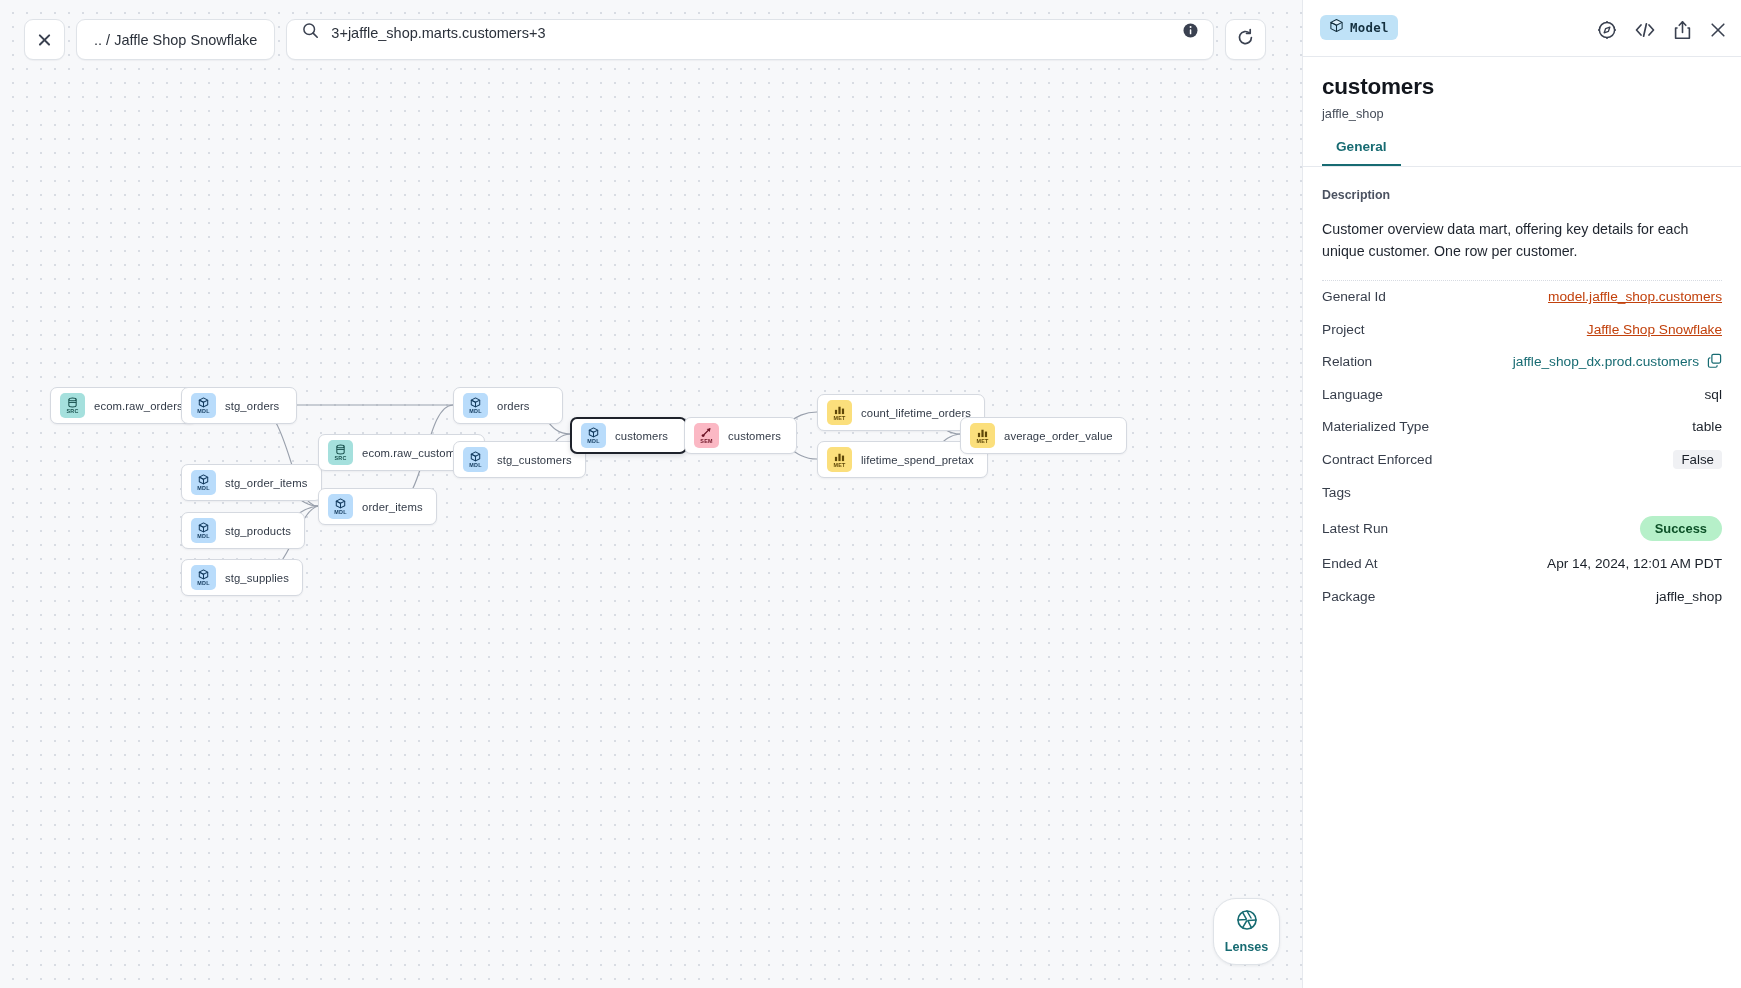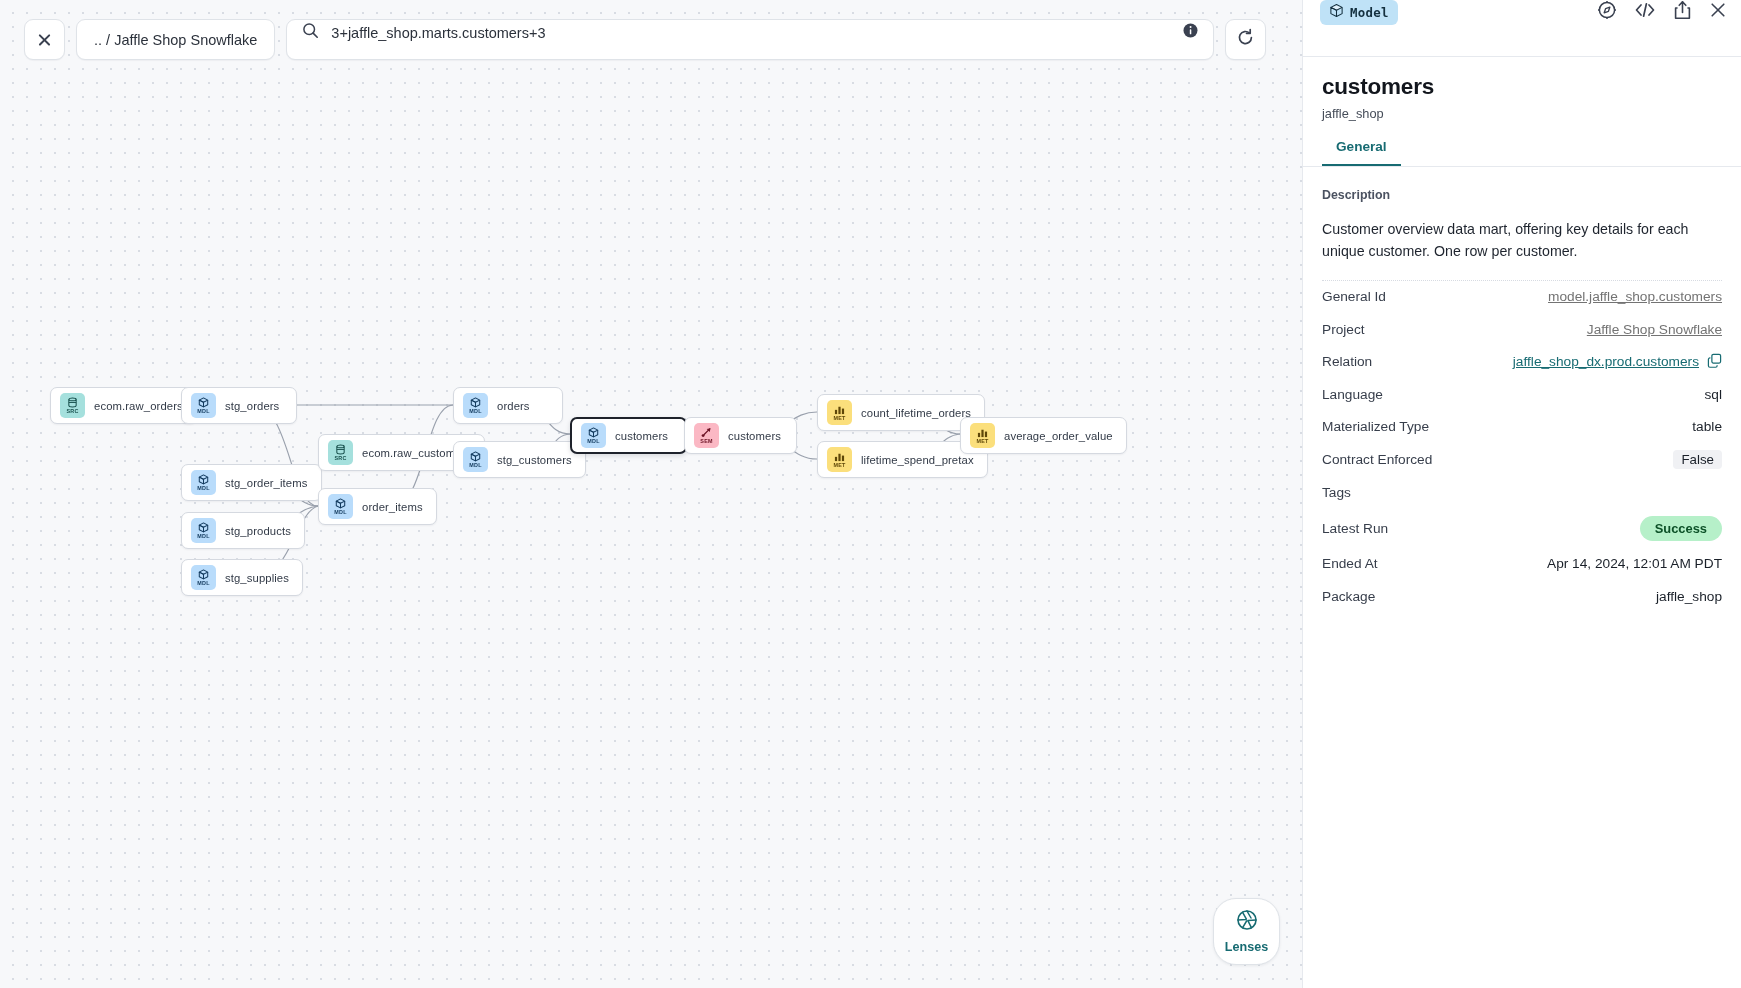--- a/index.html
+++ b/index.html
@@ -73,43 +73,43 @@
   .lenses {
     position: absolute; right: 22px; bottom: 23px; width: 67px; height: 67px;
     background: #fff; border: 1px solid #dfe3e8; border-radius: 23px;
     display: flex; flex-direction: column; align-items: center; justify-content: center; gap: 5px;
     box-shadow: 0 1px 3px rgba(16,24,40,.07); cursor: pointer;
   }
   .lenses-label { font-size: 12.6px; color: #176b72; font-weight: 600; }
 
   
   .panel { width: 439px; flex: 0 0 439px; height: 988px; background: #fff; border-left: 1px solid #e6e9ee; display: flex; flex-direction: column; }
-  .panel-top { height: 57px; display: flex; align-items: flex-start; padding: 0 14px 0 17px; gap: 10px; }
+  .panel-top { height: 57px; display: flex; align-items: flex-end; padding: 0 14px 16px 17px; gap: 10px; }
   .badge {
     background: #bfe2f7; border-radius: 6px; height: 25px; padding: 0 9px;
     display: flex; align-items: center; gap: 6px;
   }
   .badge-text { font-family: "DejaVu Sans Mono", monospace; font-size: 12.4px; color: #14303f; font-weight: 700; letter-spacing: .3px; }
   .panel-actions { margin-left: auto; display: flex; align-items: center; gap: 17px; }
   .pa-btn { cursor: pointer; display: flex; align-items: center; justify-content: center; }
   .panel-sep { border-bottom: 1px solid #e6e9ee; }
   .panel-head { padding: 17px 19px 0 19px; }
   .panel-title { font-size: 22.5px; font-weight: 700; color: #12161d; letter-spacing: -.2px; }
   .panel-sub { font-size: 12.8px; color: #454c58; margin-top: 6px; }
   .tabs { display: flex; padding: 0 19px; margin-top: 18px; border-bottom: 1px solid #e6e9ee; }
   .tab { font-size: 13.6px; color: #176b72; font-weight: 600; padding: 0 14px 10px 14px; border-bottom: 2.5px solid #176b72; cursor: pointer; }
   .panel-body { padding: 21px 19px 0 19px; overflow-y: auto; flex: 1; }
   .sec-label { font-size: 12.4px; color: #4b5261; font-weight: 600; }
   .desc { font-size: 14.2px; color: #1e242e; line-height: 1.57; margin-top: 16px; padding-bottom: 17px; border-bottom: 1px dotted #d7dbe2; }
   .rows { margin-top: 0; }
   .row { display: flex; align-items: center; justify-content: space-between; min-height: 32.5px; padding: 7px 0; }
   .row-k { font-size: 13.7px; color: #373e4b; }
   .row-v { font-size: 13.7px; color: #1a2029; text-align: right; }
-  .row-v.link { color: #737373; text-decoration: underline; cursor: pointer; }
-  .row-v.relation { color: #176b72; display: flex; align-items: center; gap: 8px; text-decoration: underline; }
+  .row-v.link { color: #c2410c; text-decoration: underline; cursor: pointer; }
+  .row-v.relation { color: #176b72; display: flex; align-items: center; gap: 8px; }
   .chip-gray { background: #f0f1f4; border-radius: 4px; padding: 2px 8px; font-size: 13.3px; color: #1a2029; }
   .chip-green { background: #b6f0c9; border-radius: 13px; padding: 5px 15px; font-size: 12.9px; color: #0d5128; font-weight: 600; }
 </style>
 </head>
 <body>
 
 <div class="app">
 
   <div class="canvas-pane">
 

